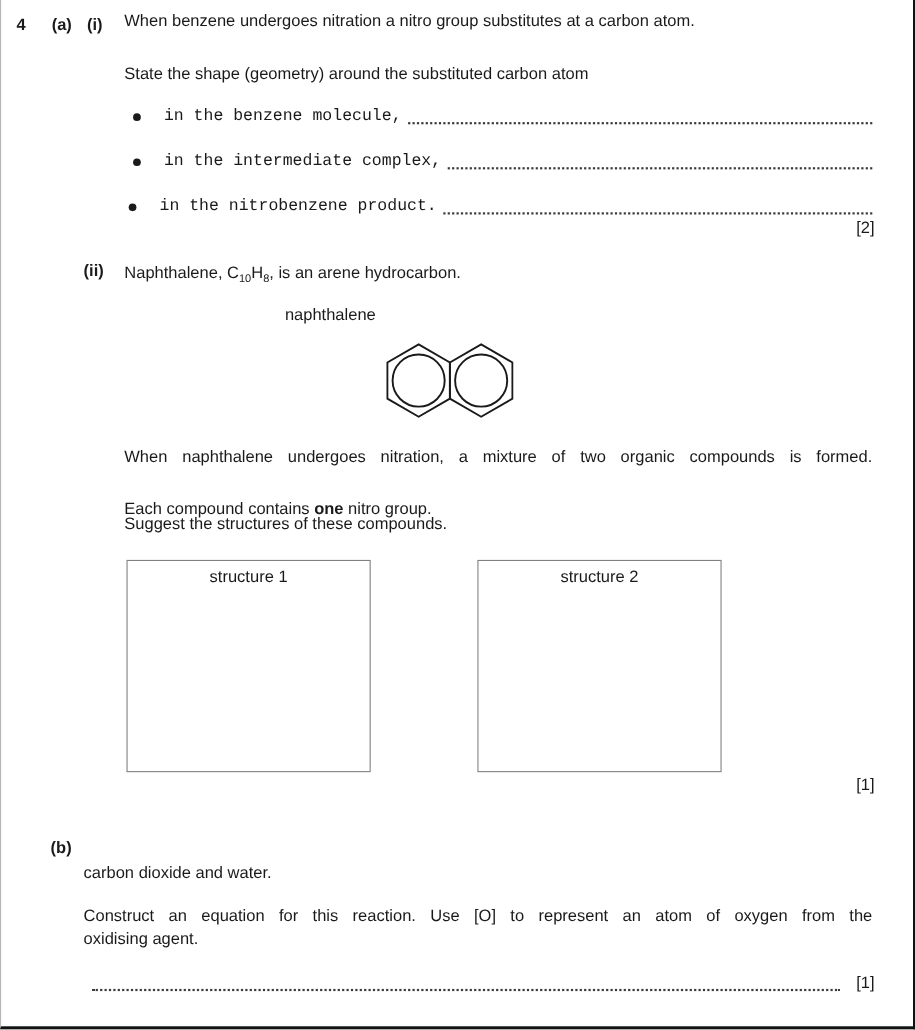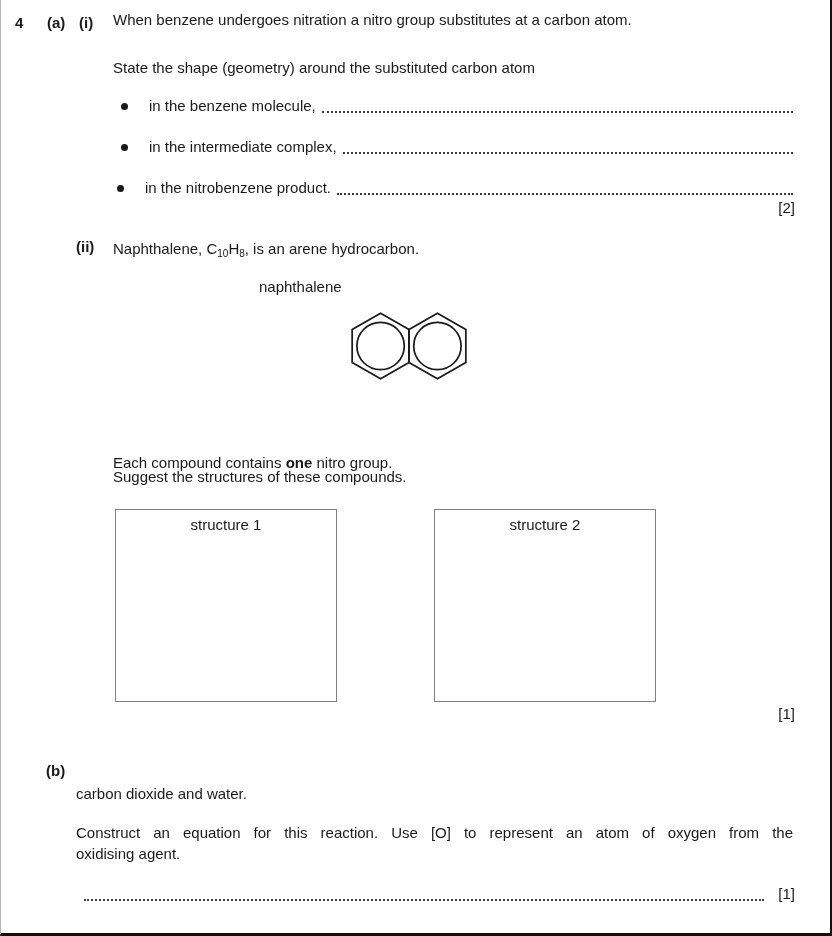--- a/index.html
+++ b/index.html
@@ -16,21 +16,21 @@
     color:#1a1a1a;
     overflow:hidden;
   }
   .abs{position:absolute;}
   .bold{font-weight:bold;}
   .line{line-height:21px;}
   .just{text-align:justify;text-align-last:justify;}
   sub{font-size:10px;line-height:0;position:relative;top:3px;vertical-align:baseline;}
   strong{font-weight:bold;}
 
-  .bullet-row{display:flex;align-items:flex-end;}
+  .bullet-row{display:flex;align-items:flex-end;font-family:Liberation Mono, monospace;}
   .bullet-dot{
     width:7px;height:7px;border-radius:50%;background:#1a1a1a;
     flex:0 0 auto;margin:0 0 6px 0;
   }
   .bullet-label{flex:0 0 auto;margin-left:21px;white-space:nowrap;line-height:20px;}
   .leader{flex:1 1 auto;border-bottom:2px dotted #3a3a3a;margin:0 0 3px 6px;height:1px;}
 
   .mark{position:absolute;right:35px;text-align:right;line-height:20px;}
 
   .structure-box{
@@ -80,20 +80,21 @@
 
   <div class="abs" style="left:350px;top:311px;">
     <svg width="116" height="70" viewBox="0 0 120 72">
       <polygon points="30.6,2 60,19 60,53 30.6,70 1.2,53 1.2,19" fill="none" stroke="#1a1a1a" stroke-width="1.8"></polygon>
       <polygon points="89.4,2 118.8,19 118.8,53 89.4,70 60,53 60,19" fill="none" stroke="#1a1a1a" stroke-width="1.8"></polygon>
       <circle cx="30.6" cy="36" r="24.5" fill="none" stroke="#1a1a1a" stroke-width="1.8"></circle>
       <circle cx="89.4" cy="36" r="24.5" fill="none" stroke="#1a1a1a" stroke-width="1.8"></circle>
     </svg>
   </div>
 
+  <div class="abs line just" style="left:112px;top:405px;right:37px;">When naphthalene undergoes nitration, a mixture of two organic compounds is formed.</div>
   <div class="abs line" style="left:112px;top:452px;right:37px;">Each compound contains <strong>one</strong> nitro group.</div>
 
   <div class="abs line" style="left:112px;top:466px;right:37px;">Suggest the structures of these compounds.</div>
 
   <div class="structure-box" style="left:114px;">
     <span>structure 1</span>
   </div>
   <div class="structure-box" style="left:433px;">
     <span>structure 2</span>
   </div>

